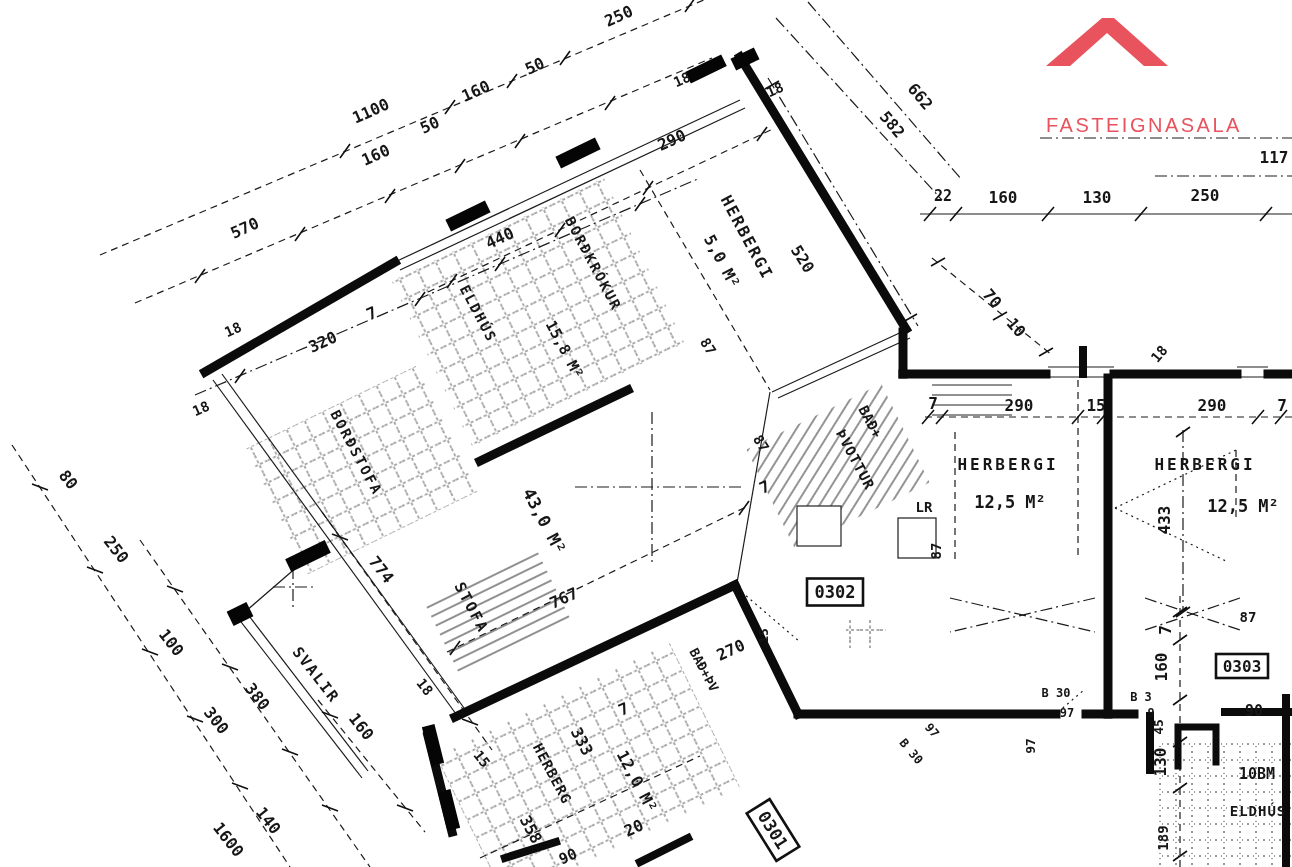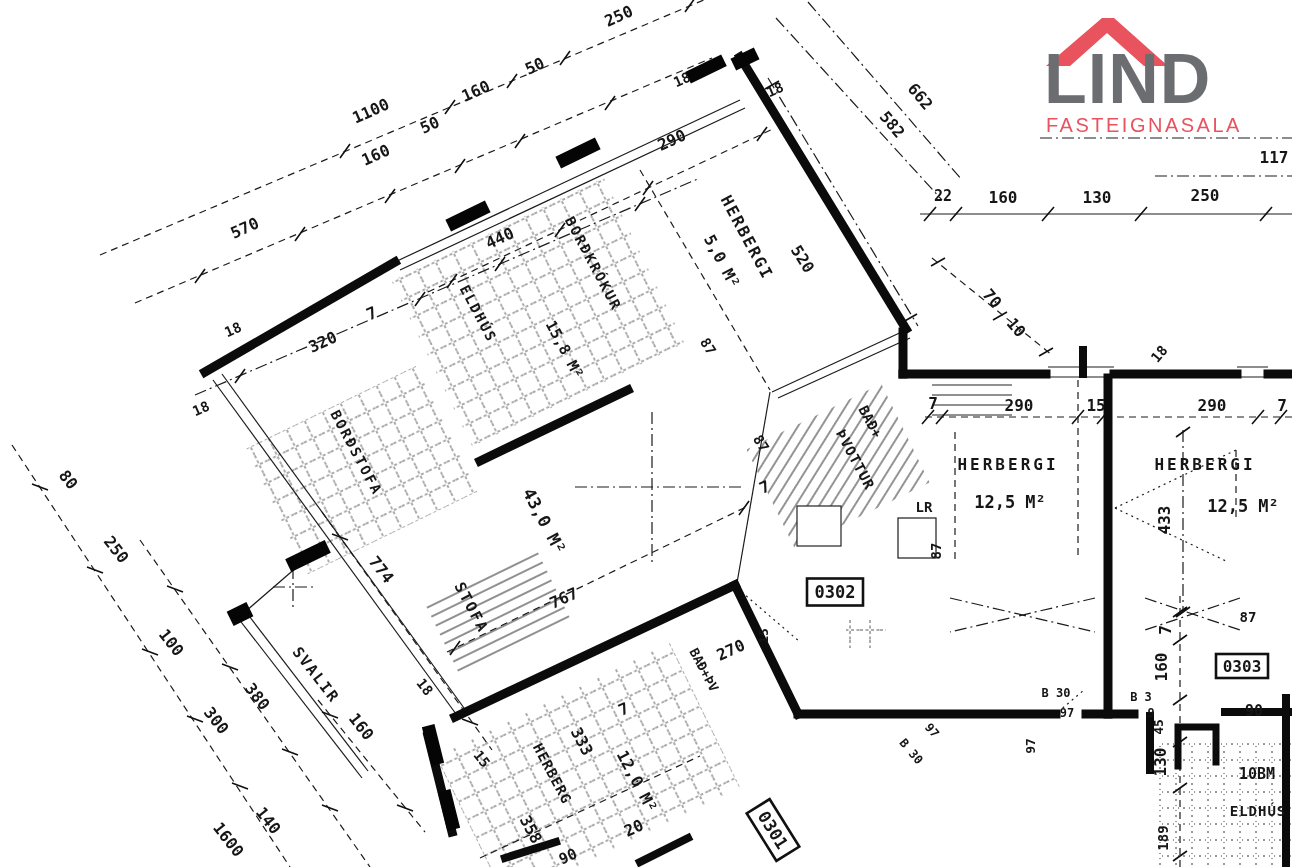--- a/index.html
+++ b/index.html
@@ -288,16 +288,15 @@
         <text transform="translate(526 832) rotate(62)" font-size="16">358</text>
         <text transform="translate(636 833) rotate(-24)" font-size="16">20</text>
         <text transform="translate(570 861) rotate(-24)" font-size="15">90</text>
       </g>
   </svg>
 
   <div class="logo">
     <svg class="roof" width="122" height="50" viewBox="0 0 122 50">
       <polygon points="0,50 56,2 68,2 122,50 98,50 61,17 24,50" fill="#e8535e"></polygon>
     </svg>
-    <div class="name">LIND</div>
     <div class="sub">FASTEIGNASALA</div>
   </div>
 </div>
 
 </body></html>

